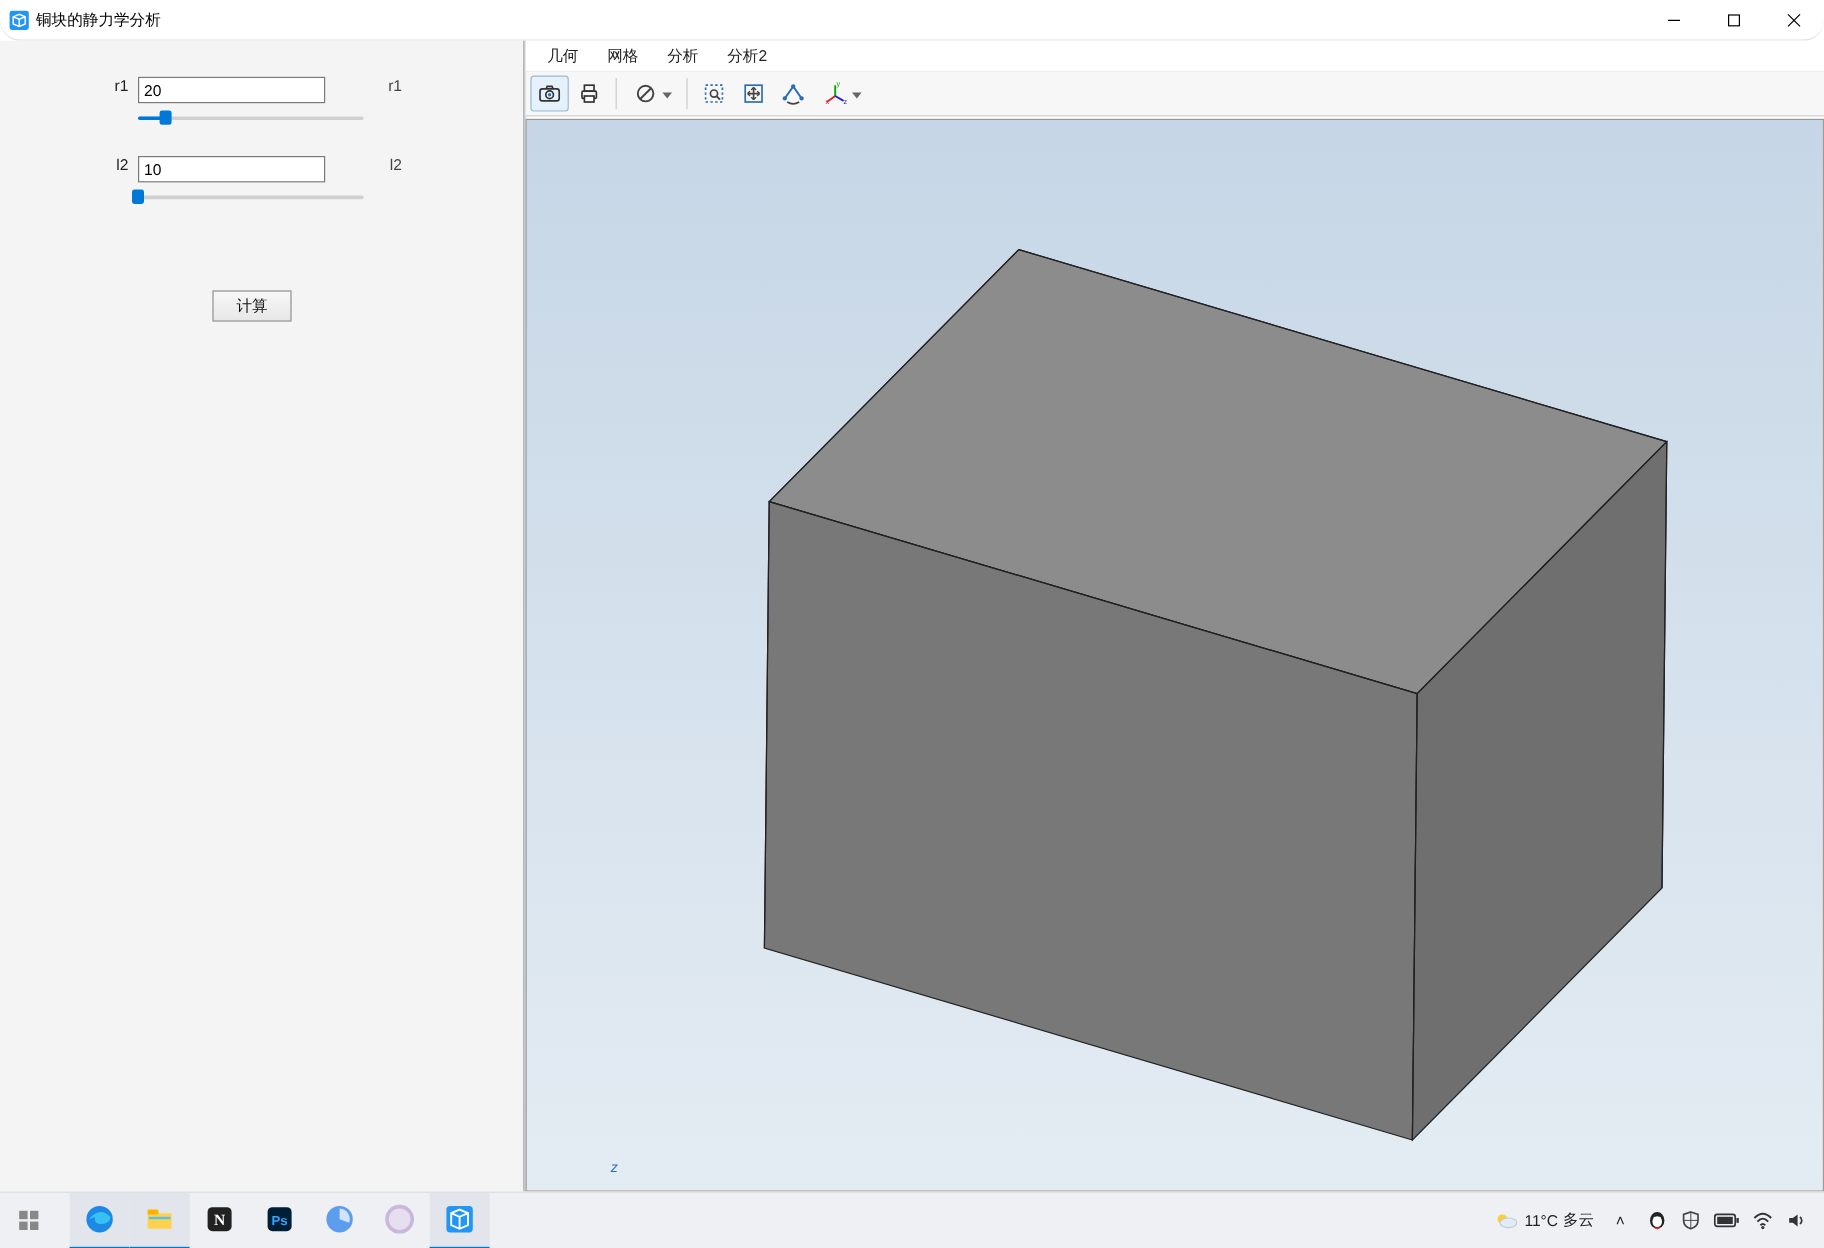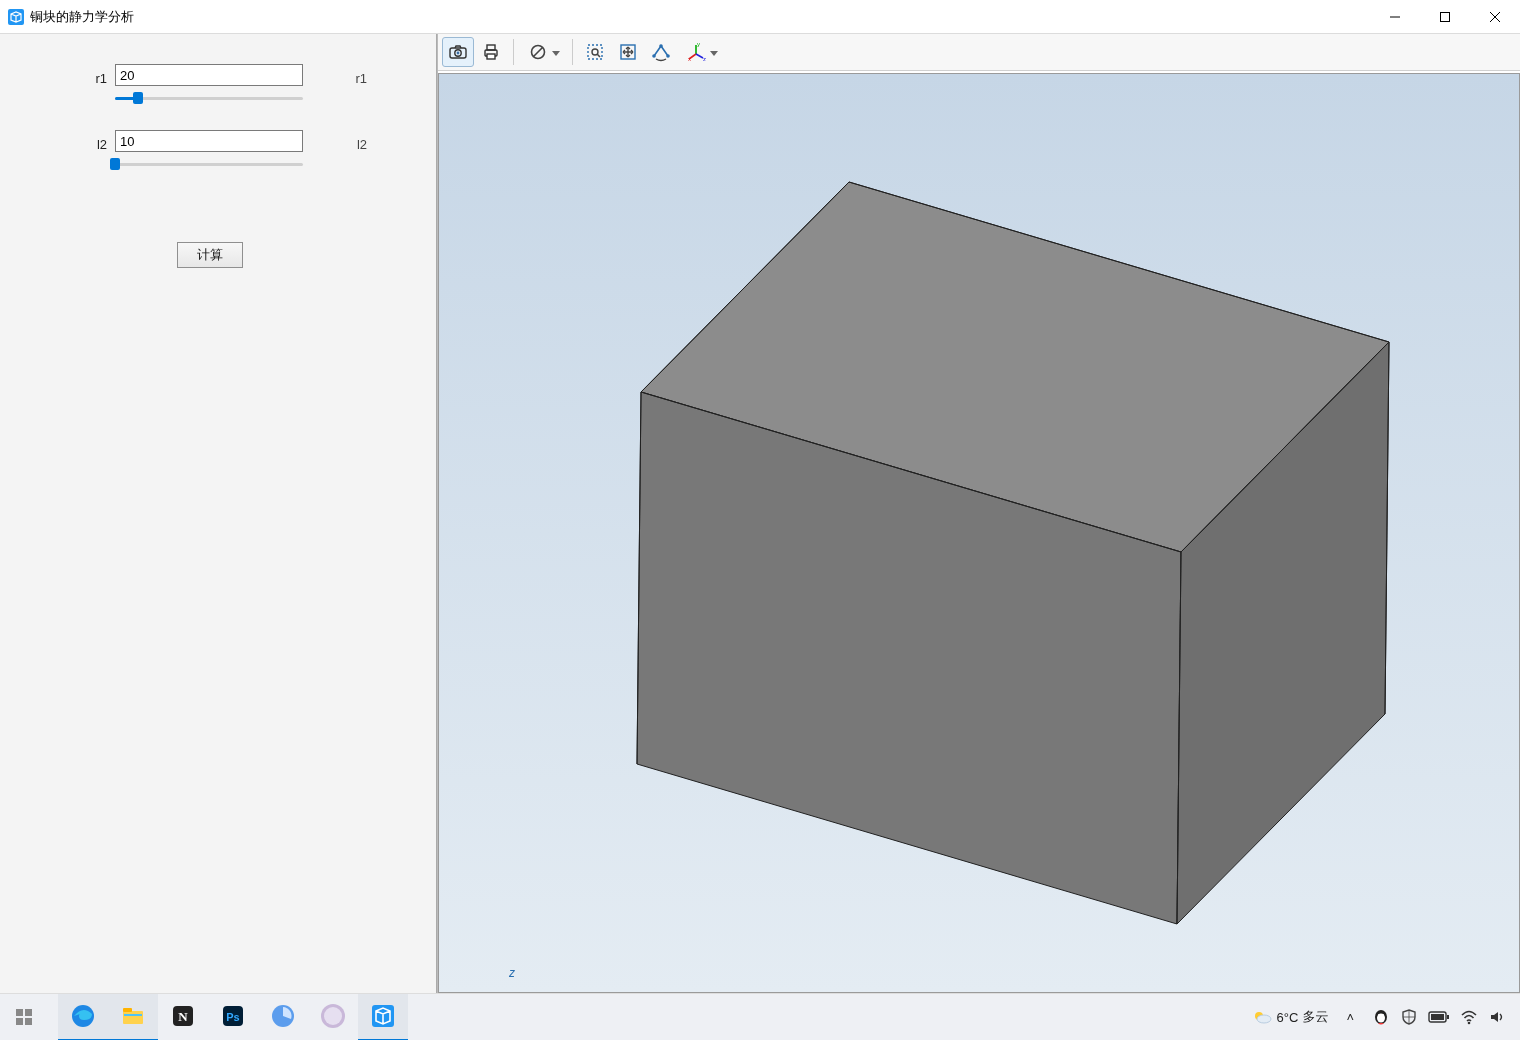--- a/index.html
+++ b/index.html
@@ -1,29 +1,29 @@
 <!DOCTYPE html>
 <html><head>
 <meta charset="utf-8">
 <style>
 * { margin:0; padding:0; box-sizing:border-box;}
 body { font-family:"Microsoft YaHei","Segoe UI",Tahoma,sans-serif; font-size:12px; background:#fff; width:1520px; height:1040px; overflow:hidden; position:relative;}
-.titlebar { height:34px; background:#fff; border-bottom:1px solid #dcdcdc; display:flex; align-items:center;}
+.titlebar { height:34px; background:#fff; border-bottom:1px solid #dcdcdc; display:flex; align-items:center;border-radius:17px;}
 .titlebar .icon { width:16px; height:16px; margin:0 6px 0 8px; background:#2196f3; border-radius:2px; display:flex; align-items:center; justify-content:center;}
 .titlebar .icon svg{display:block;}
 .titlebar .title { font-size:13px; color:#000;}
 .titlebar .spacer { flex:1;}
 .winbtn { width:50px; height:34px; display:flex; align-items:center; justify-content:center; color:#222; cursor:default;}
 .winbtn svg{display:block;}
 
 .main { display:flex; height:calc(100% - 34px - 47px);}
 .sidebar { width:437px; border-right:1px solid #aaa; background:#f4f4f4; padding-top:30px;}
-.param-row { display:flex; align-items:flex-end; margin-bottom:4px;}
+.param-row { display:flex; align-items:flex-start; margin-bottom:4px;}
 .param-label { width:115px; text-align:right; padding-right:8px; font-size:13px; color:#222;}
-.param-input { width:188px;}
+.param-input { width:156px;}
 .param-input input[type=text] { width:100%; height:22px; border:1px solid #7a7a7a; padding:0 4px; font-size:13px; background:#fff;}
 .param-tail { width:80px; text-align:right; padding-right:16px; font-size:13px; color:#444;}
 .slider-row { padding-left:115px; margin-bottom:24px;}
 .slider { width:188px; height:16px; position:relative;}
 .slider-track { position:absolute; top:7px; left:0; right:0; height:3px; background:#d0d0d0; border-radius:2px;}
 .slider-fill { position:absolute; top:7px; left:0; height:3px; background:#0078d7; border-radius:2px;}
 .slider-thumb { position:absolute; top:2px; width:10px; height:12px; background:#0078d7; border-radius:2px;}
 .btn { display:inline-block; min-width:66px; height:26px; border:1px solid #8f8f8f; background:linear-gradient(#f7f7f7,#e7e7e7); font-size:13px; padding:0 10px; color:#111; cursor:default;}
 .btn-wrap { margin-top:18px; margin-left:177px; text-align:left;}
 .btn-wrap.calc{margin-top:70px;}
@@ -108,20 +108,26 @@
         <div class="slider-track"></div>
         <div class="slider-fill" id="fill-l2" style="width: 0px;"></div>
         <div class="slider-thumb" id="thumb-l2" style="left: -5px;"></div>
       </div>
     </div>
 
     <div class="btn-wrap calc"><button class="btn">计算</button></div>
   </div>
 
   <div class="viewport">
+    <div class="menubar">
+      <div class="mi">几何</div>
+      <div class="mi">网格</div>
+      <div class="mi">分析</div>
+      <div class="mi">分析2</div>
+    </div>
 
     <div class="toolbar">
       <div class="tbtn active">
         <svg width="20" height="20" viewBox="0 0 20 20">
             <rect x="2" y="6" width="16" height="10" rx="2" fill="none" stroke="#333" stroke-width="1.4"></rect>
             <circle cx="10" cy="11" r="3.2" fill="none" stroke="#333" stroke-width="1.4"></circle>
             <circle cx="10" cy="11" r="1.4" fill="#3b6ea5"></circle>
             <path d="M7 6 L8 4 H12 L13 6" fill="none" stroke="#333" stroke-width="1.4"></path>
           </svg>
       </div>
@@ -247,21 +253,21 @@
         </svg>
     </div>
   </div>
   <div class="tb-spacer"></div>
   <div class="tb-tray">
     <div class="wx">
       <svg width="22" height="22" viewBox="0 0 22 22">
           <circle cx="8" cy="10" r="4" fill="#ffcc33"></circle>
           <ellipse cx="13" cy="13" rx="7" ry="4" fill="#e3ecf5" stroke="#b9cde0"></ellipse>
         </svg>
-      <span>6°C</span>
+      <span>11°C</span>
       <span>多云</span>
     </div>
     <span style="margin:0 8px;cursor:default;">˄</span>
     <svg width="18" height="18" viewBox="0 0 18 18">
         <ellipse cx="9" cy="9" rx="6" ry="7" fill="#222"></ellipse>
         <ellipse cx="9" cy="10" rx="4" ry="4.5" fill="#fff"></ellipse>
         <path d="M6 15 Q9 18 12 15" fill="#e33"></path>
         <circle cx="7" cy="7" r="1" fill="#fff"></circle>
         <circle cx="11" cy="7" r="1" fill="#fff"></circle>
       </svg>

